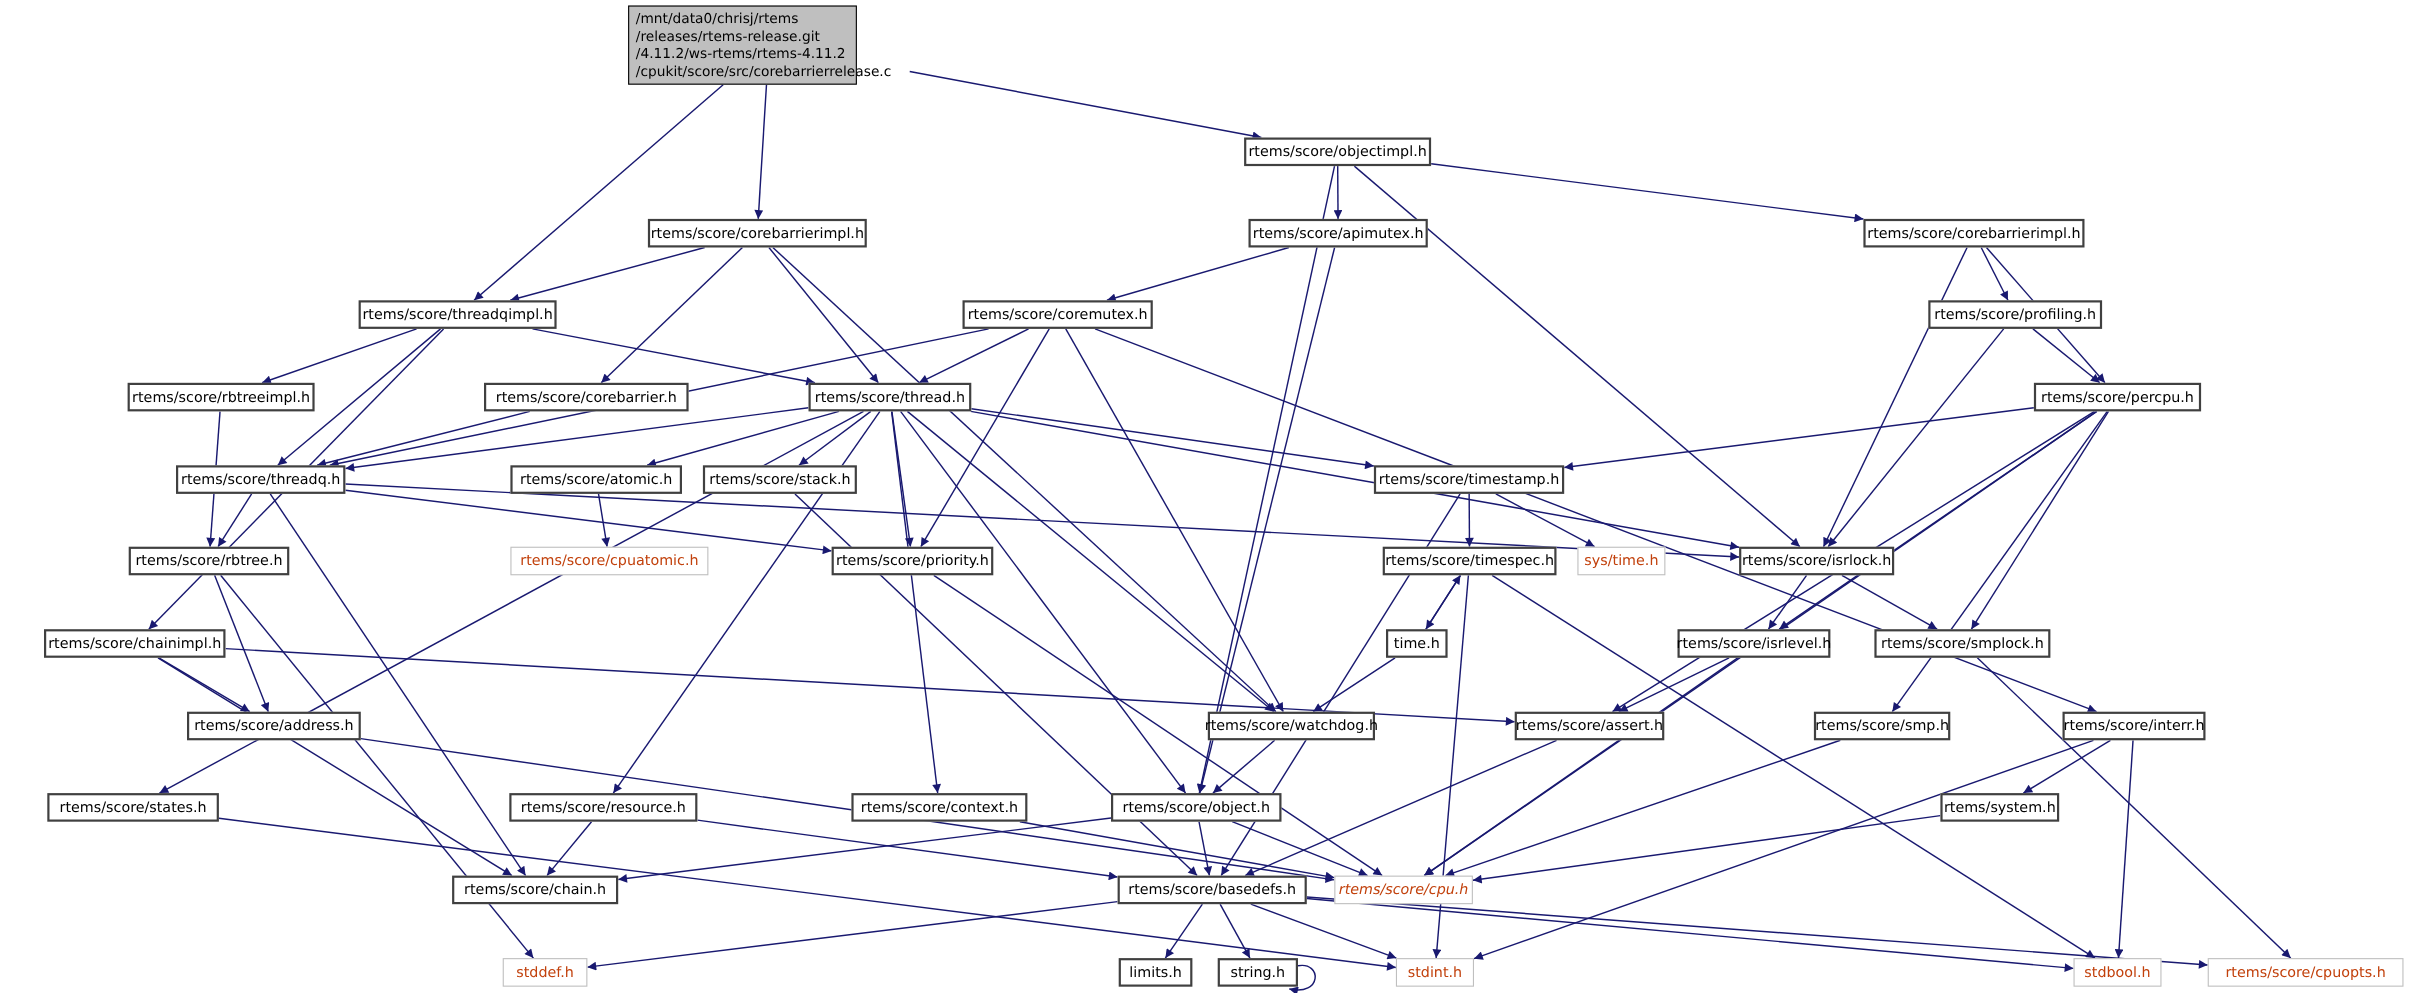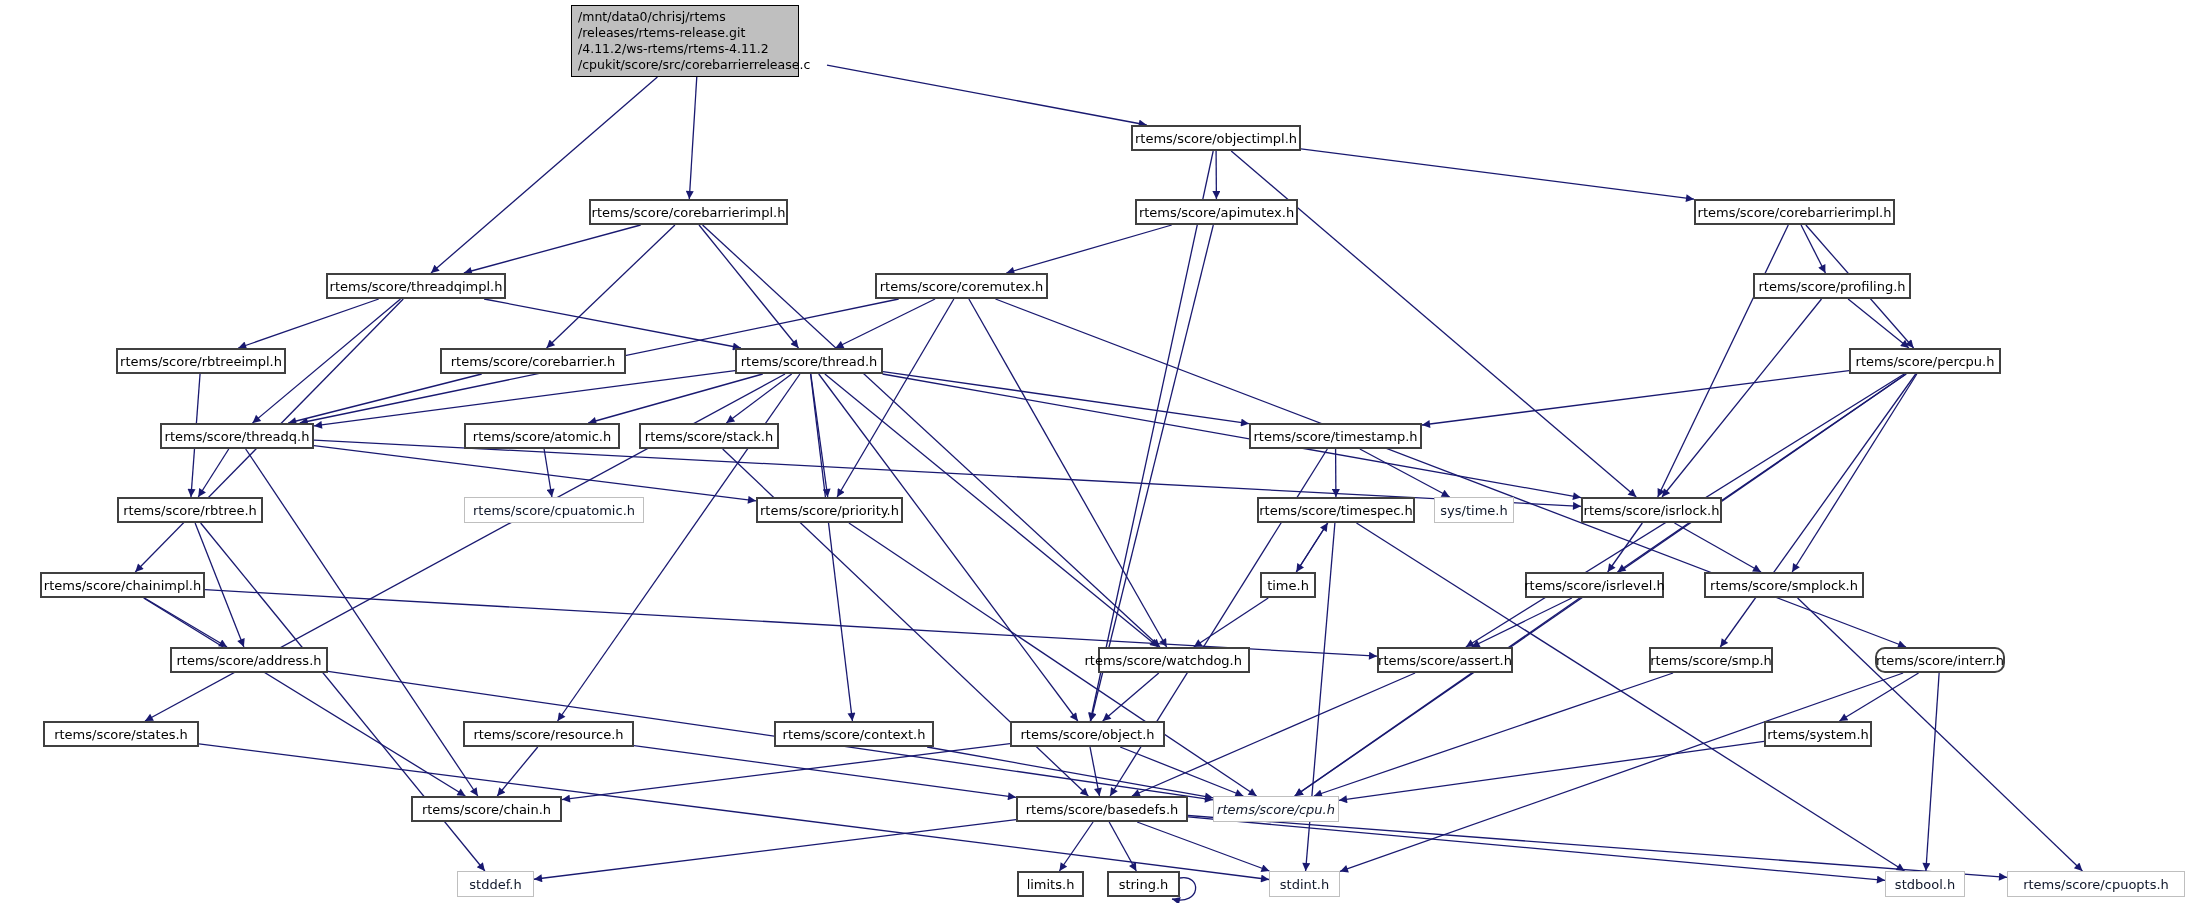--- a/index.html
+++ b/index.html
@@ -1,19 +1,19 @@
 <!DOCTYPE html>
 <html><head>
 <meta charset="utf-8">
 <style>
   html, body { margin: 0; padding: 0; background: #ffffff; }
   body { width: 2200px; height: 903px; overflow: hidden; position: relative; font-family: "DejaVu Sans", sans-serif; }
   #graph { position: absolute; left: 0; top: 0; width: 2200px; height: 903px; }
   .node { position: absolute; box-sizing: border-box; border: 2px solid #404040; background: #ffffff; font-size: 13px; color: #000; display: flex; align-items: center; justify-content: center; white-space: nowrap; padding: 0 6px; height: 26px; cursor: pointer; }
-  .node.ext { border: 1.5px solid #bfbfbf; color: #0f172a; }
+  .node.ext { border: 1.5px solid #bfbfbf; color: #c2410c; }
   .node.root { background: #bfbfbf; border: 1.5px solid #000; align-items: flex-start; justify-content: flex-start; flex-direction: column; height: 72px; padding: 3px 6px; line-height: 16px; font-size: 12.5px; }
   svg { position: absolute; left: 0; top: 0; }
 </style>
 </head>
 <body>
 
 <div id="graph">
   <svg id="edges" width="2200" height="903">
       <defs>
         <marker id="arrow" viewBox="0 0 10 10" refX="10" refY="5" markerWidth="10" markerHeight="8" markerUnits="userSpaceOnUse" orient="auto">
@@ -108,21 +108,21 @@
       <path fill="none" stroke="#191970" stroke-width="1.3" marker-end="url(#arrow)" d="M1764,741.4723247232472 L1339,800.2822878228782"></path>
       <path fill="none" stroke="#191970" stroke-width="1.3" marker-end="url(#arrow)" d="M1016,819.6347897774114 L534,879.2390766694147"></path>
       <path fill="none" stroke="#191970" stroke-width="1.3" marker-end="url(#arrow)" d="M1093.0733333333333,822 L1059.4266666666667,871"></path>
       <path fill="none" stroke="#191970" stroke-width="1.3" marker-end="url(#arrow)" d="M1109.1933333333334,822 L1136.3066666666666,871"></path>
       <path fill="none" stroke="#191970" stroke-width="1.3" marker-end="url(#arrow)" d="M1137.1,822 L1269.4,871"></path>
       <path fill="none" stroke="#191970" stroke-width="1.3" marker-end="url(#arrow)" d="M1188,816.8371810449574 L1885,880.3547995139733"></path>
       <path fill="none" stroke="#191970" stroke-width="1.3" marker-end="url(#arrow)" d="M1188,815.4889336016097 L2007,877.2847082494969"></path>
       <path fill="none" stroke="#191970" stroke-width="1.3" marker-end="url(#arrow)" d="M1180,878 C1202,874 1202,906 1172,899"></path>
     </svg>
 
-  <div class="node root" style="left:571px;top:5px;width:228px;">
+  <div class="node root" style="left:571px;top:5px;width:208px;">
     <span>/mnt/data0/chrisj/rtems</span>
     <span>/releases/rtems-release.git</span>
     <span>/4.11.2/ws-rtems/rtems-4.11.2</span>
     <span>/cpukit/score/src/corebarrierrelease.c</span>
   </div>
 
   <div class="node" style="left:1131px;top:125px;width:170px;">
       <span>rtems/score/objectimpl.h</span>
     </div>
   <div class="node" style="left:589px;top:199px;width:199px;">
@@ -199,30 +199,30 @@
   <div class="node" style="left:1525px;top:572px;width:139px;">
       <span>rtems/score/isrlevel.h</span>
     </div>
   <div class="node" style="left:1704px;top:572px;width:160px;">
       <span>rtems/score/smplock.h</span>
     </div>
 
   <div class="node" style="left:170px;top:647px;width:158px;">
       <span>rtems/score/address.h</span>
     </div>
-  <div class="node" style="left:1098px;top:647px;width:152px;justify-content:flex-end;">
+  <div class="node" style="left:1098px;top:647px;width:152px;">
       <span>rtems/score/watchdog.h</span>
     </div>
   <div class="node" style="left:1377px;top:647px;width:136px;">
       <span>rtems/score/assert.h</span>
     </div>
   <div class="node" style="left:1649px;top:647px;width:124px;">
       <span>rtems/score/smp.h</span>
     </div>
-  <div class="node" style="left:1875px;top:647px;width:130px;border-radius:10px;">
+  <div class="node" style="left:1875px;top:647px;width:130px;">
       <span>rtems/score/interr.h</span>
     </div>
 
   <div class="node" style="left:43px;top:721px;width:156px;">
       <span>rtems/score/states.h</span>
     </div>
   <div class="node" style="left:463px;top:721px;width:171px;">
       <span>rtems/score/resource.h</span>
     </div>
   <div class="node" style="left:774px;top:721px;width:160px;">

